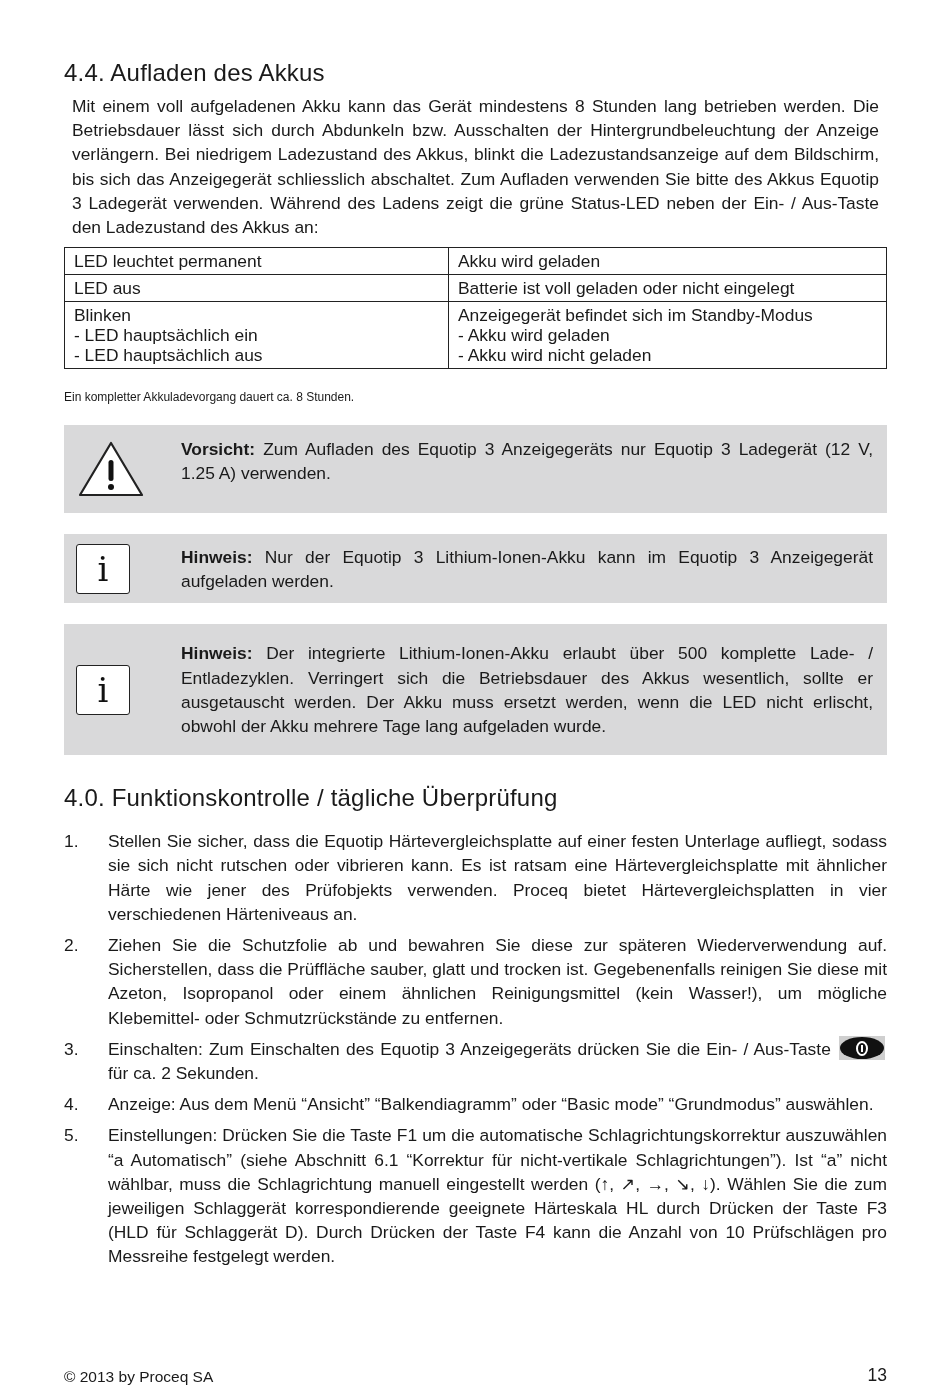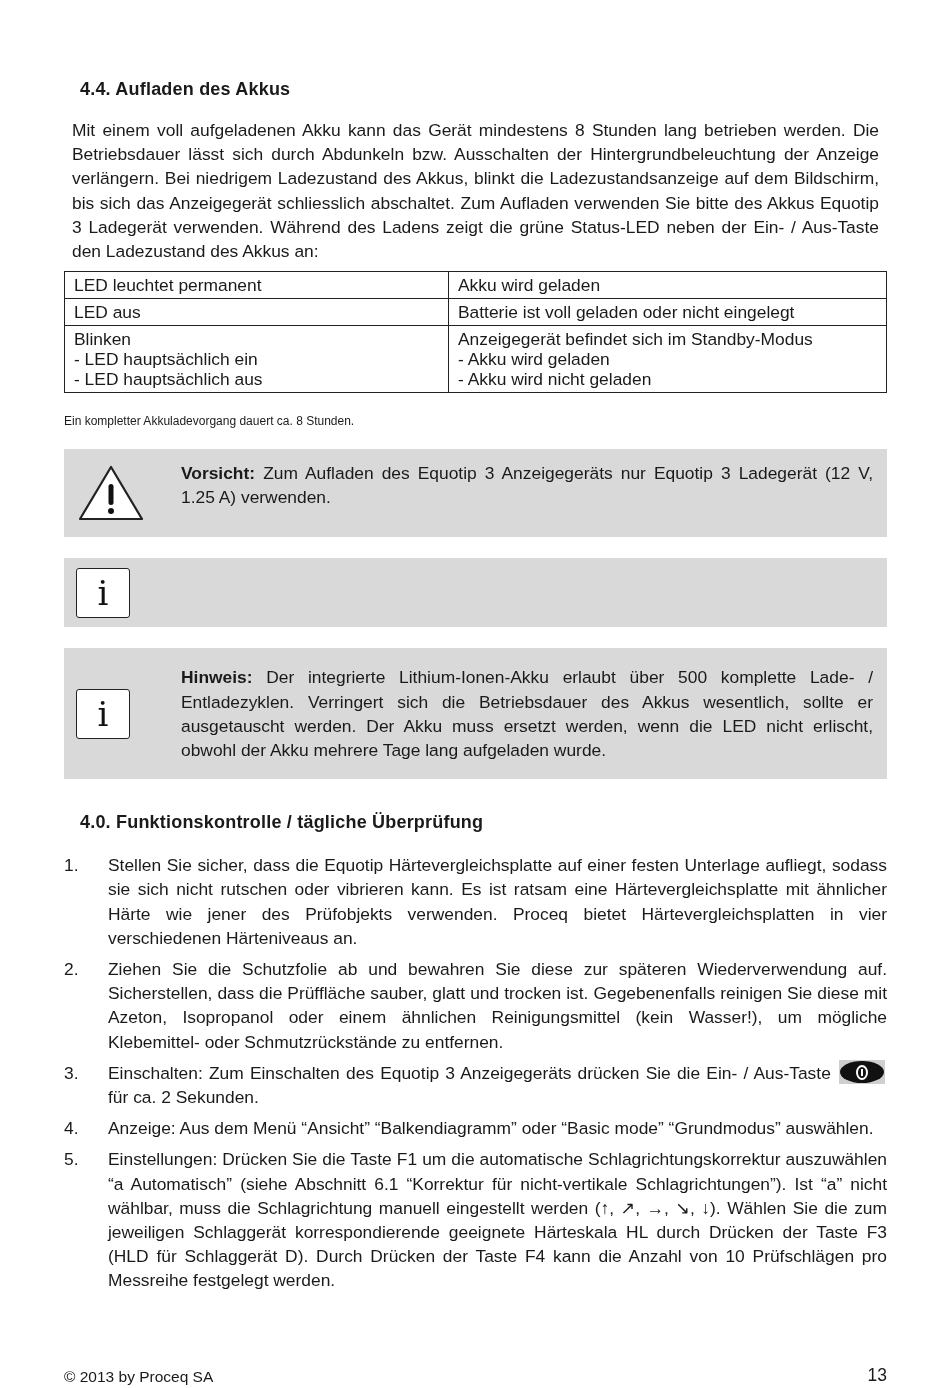--- a/index.html
+++ b/index.html
@@ -3,21 +3,21 @@
 <meta charset="utf-8">
 <style>
   html, body { margin: 0; padding: 0; background: #ffffff; }
   body {
     width: 950px; height: 1388px; position: relative; overflow: hidden;
     font-family: "Liberation Sans", sans-serif; color: #1a1a1a;
   }
   .page { position: absolute; left: 64px; top: 60px; width: 823px; }
   h2 {
     font-family: "Liberation Sans", sans-serif;
-    font-weight: bold; font-size: 18px; margin: 16px; line-height: 26px;
+    font-weight: normal; font-size: 24px; margin: 0; line-height: 26px;
     letter-spacing: 0.2px;
   }
   p.body { margin: 8px; font-size: 17.4px; line-height: 24.2px; text-align: justify; }
   table.led {
     border-collapse: collapse; width: 823px; margin-top: 7px;
     font-size: 17.4px;
   }
   table.led td {
     border: 1.5px solid #222; vertical-align: top;
     padding: 3px 4px 3px 9px; line-height: 20px;
@@ -120,20 +120,23 @@
     </div>
     <div class="text-col" style="padding-top:0;padding-bottom:16px;">
       <b>Vorsicht:</b><span> Zum Aufladen des Equotip 3 Anzeigegeräts nur Equotip 3 Ladegerät (12 V, 1.25 A) verwenden.</span>
     </div>
   </div>
 
   <div class="note" style="margin-top:21px;height:69px;">
     <div class="icon-col">
       <div class="info-icon">i</div>
     </div>
+    <div class="text-col">
+      <b>Hinweis:</b><span> Nur der Equotip 3 Lithium-Ionen-Akku kann im Equotip 3 Anzeigegerät aufgeladen werden.</span>
+    </div>
   </div>
 
   <div class="note" style="margin-top:21px;height:131px;">
     <div class="icon-col">
       <div class="info-icon">i</div>
     </div>
     <div class="text-col">
       <b>Hinweis:</b><span> Der integrierte Lithium-Ionen-Akku erlaubt über 500 komplette Lade- / Entladezyklen. Verringert sich die Betriebsdauer des Akkus wesentlich, sollte er ausgetauscht werden. Der Akku muss ersetzt werden, wenn die LED nicht erlischt, obwohl der Akku mehrere Tage lang aufgeladen wurde.</span>
     </div>
   </div>

